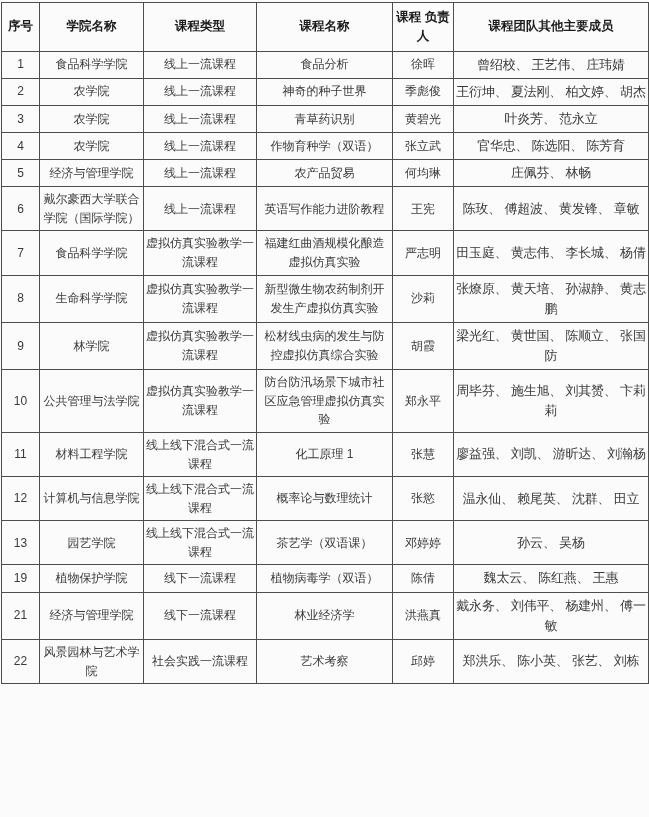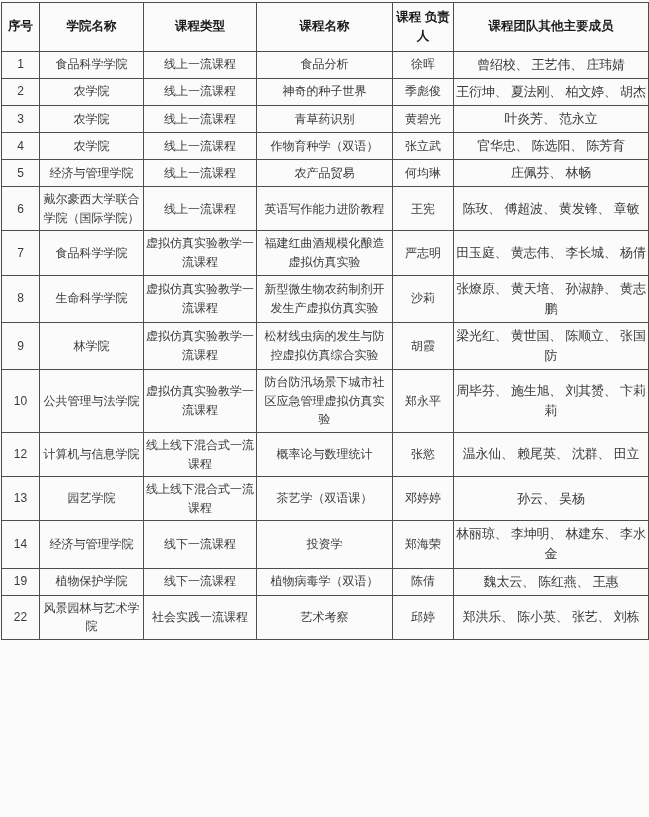--- a/index.html
+++ b/index.html
@@ -124,50 +124,58 @@
         </tr>
         <tr>
           <td class="col-no">10</td>
           <td class="col-college">公共管理与法学院</td>
           <td class="col-type">虚拟仿真实验教学一流课程</td>
           <td class="col-course">防台防汛场景下城市社区应急管理虚拟仿真实验</td>
           <td class="col-leader">郑永平</td>
           <td class="col-members">周毕芬、 施生旭、 刘其赟、 卞莉莉</td>
         </tr>
         <tr>
+          <td class="col-no">11</td>
+          <td class="col-college">材料工程学院</td>
+          <td class="col-type">线上线下混合式一流课程</td>
+          <td class="col-course">化工原理 1</td>
+          <td class="col-leader">张慧</td>
+          <td class="col-members">廖益强、 刘凯、 游昕达、 刘瀚杨</td>
+        </tr>
+        <tr>
           <td class="col-no">12</td>
           <td class="col-college">计算机与信息学院</td>
           <td class="col-type">线上线下混合式一流课程</td>
           <td class="col-course">概率论与数理统计</td>
           <td class="col-leader">张慾</td>
           <td class="col-members">温永仙、 赖尾英、 沈群、 田立</td>
         </tr>
         <tr>
           <td class="col-no">13</td>
           <td class="col-college">园艺学院</td>
           <td class="col-type">线上线下混合式一流课程</td>
           <td class="col-course">茶艺学（双语课）</td>
           <td class="col-leader">邓婷婷</td>
           <td class="col-members">孙云、 吴杨</td>
         </tr>
         <tr>
-          <td class="col-no">14</td>
-          <td class="col-college">经济与管理学院</td>
-          <td class="col-type">线下一流课程</td>
-          <td class="col-course">投资学</td>
-          <td class="col-leader">郑海荣</td>
-          <td class="col-members">林丽琼、 李坤明、 林建东、 李水金</td>
-        </tr>
-        <tr>
           <td class="col-no">19</td>
           <td class="col-college">植物保护学院</td>
           <td class="col-type">线下一流课程</td>
           <td class="col-course">植物病毒学（双语）</td>
           <td class="col-leader">陈倩</td>
           <td class="col-members">魏太云、 陈红燕、 王惠</td>
+        </tr>
+        <tr>
+          <td class="col-no">21</td>
+          <td class="col-college">经济与管理学院</td>
+          <td class="col-type">线下一流课程</td>
+          <td class="col-course">林业经济学</td>
+          <td class="col-leader">洪燕真</td>
+          <td class="col-members">戴永务、 刘伟平、 杨建州、 傅一敏</td>
         </tr>
         <tr>
           <td class="col-no">22</td>
           <td class="col-college">风景园林与艺术学院</td>
           <td class="col-type">社会实践一流课程</td>
           <td class="col-course">艺术考察</td>
           <td class="col-leader">邱婷</td>
           <td class="col-members">郑洪乐、 陈小英、 张艺、 刘栋</td>
         </tr>
       </tbody>

